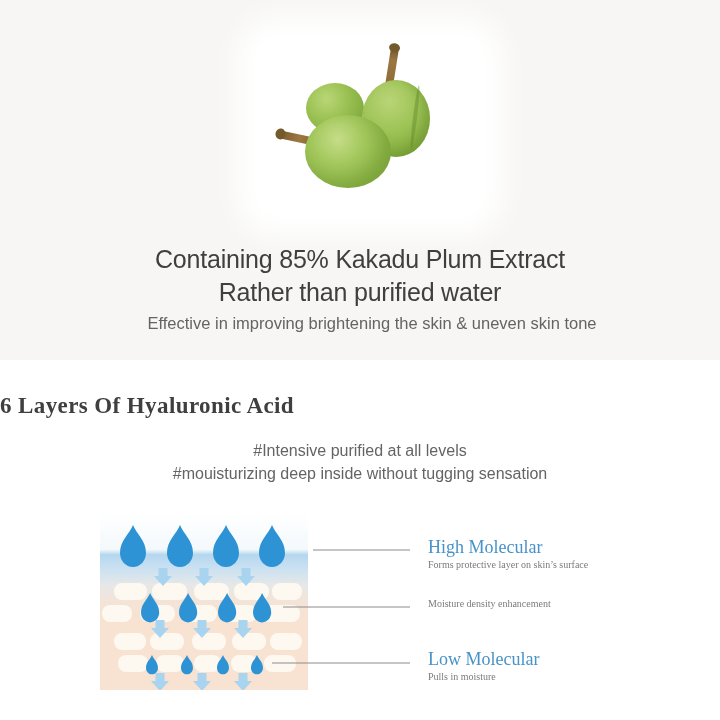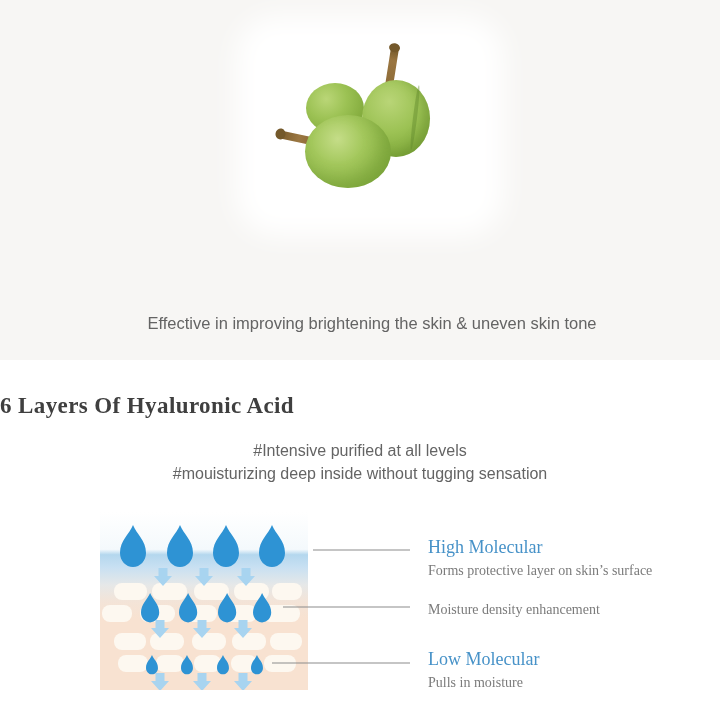--- a/index.html
+++ b/index.html
@@ -83,38 +83,42 @@
   .drop   { fill:var(--droplet-blue,#2e93d4); }
   .arrow  { fill:var(--arrow-blue,#a8d4f0); }
   .cell   { fill:var(--cell-white,#fdf8f0); }
   .connector { stroke:var(--connector-gray,#8b8b8b); stroke-width:1.2; }
   .mol-label { position:absolute; left:428px; width:270px; text-align:left; }
   .mol-title {
     font-family:"Liberation Serif", serif; font-size:18px; line-height:19px;
     color:var(--label-blue,#4792c8);
   }
   .mol-desc {
-    font-family:"Liberation Serif", serif; font-size:14px; line-height:16px;
-    color:var(--desc-gray,#7b7b7b); margin-top:6px;
+    font-family:"Liberation Serif", serif; font-size:10px; line-height:16px;
+    color:var(--desc-gray,#7b7b7b); 
   }
 </style>
 </head>
 <body>
 
 <div class="canvas">
 
   <section class="section-top">
     <div class="plums">
       <div class="glow"></div>
       <div class="stem stem-top"></div>
       <div class="plum plum-back"></div>
       <div class="plum plum-right"></div>
       <div class="stem stem-left"></div>
       <div class="plum plum-front"></div>
     </div>
+    <h1 class="heading">
+      <span>Containing 85% Kakadu Plum Extract</span>
+      <span>Rather than purified water</span>
+    </h1>
     <p class="subtitle">Effective in improving brightening the skin &amp; uneven skin tone</p>
   </section>
 
   <section>
     <h2 class="h2-serif">6 Layers Of Hyaluronic Acid</h2>
     <p class="tags">
       <span>#Intensive purified at all levels</span>
       <span>#mouisturizing deep inside without tugging sensation</span>
     </p>
 

